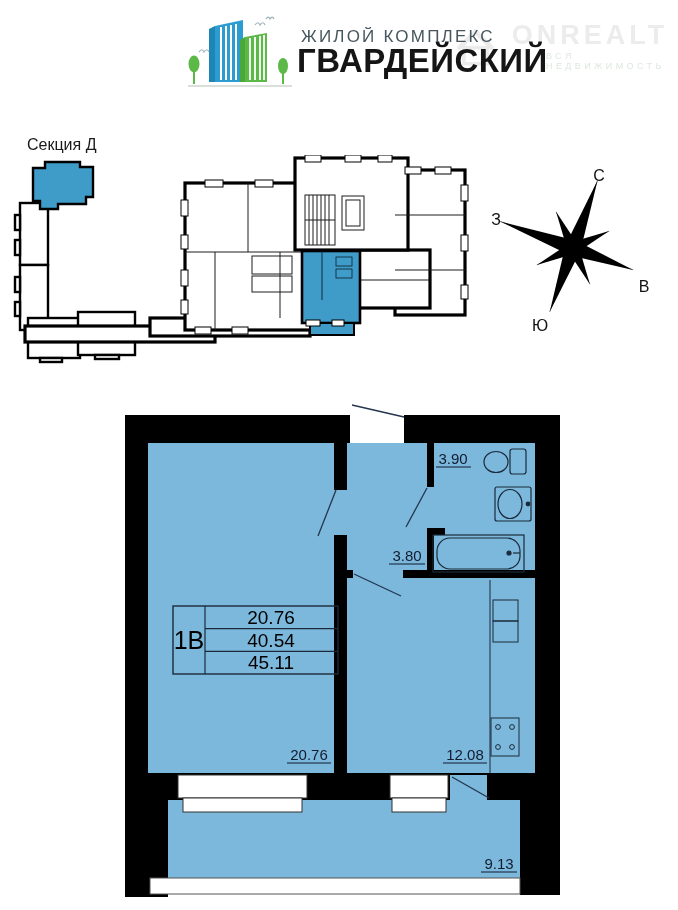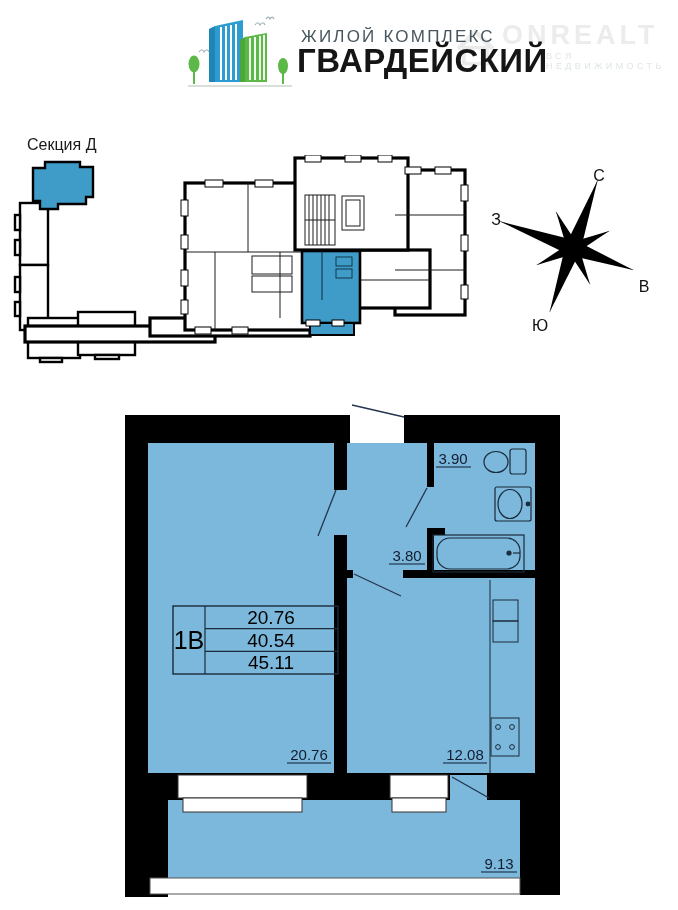--- a/index.html
+++ b/index.html
@@ -5,21 +5,21 @@
   html,body{margin:0;padding:0;background:#fff;}
   #page{position:relative;width:678px;height:910px;background:#ffffff;overflow:hidden;
         font-family:"Liberation Sans",sans-serif;}
   .abs{position:absolute;}
   svg{display:block;}
   svg text{font-family:"Liberation Sans",sans-serif;}
   #hdr-label{left:301px;top:27px;font-size:17px;letter-spacing:2.2px;color:#47565e;font-weight:500;z-index:3;}
   #hdr-name{left:297px;top:42px;font-size:33px;font-weight:bold;color:#151515;letter-spacing:.5px;z-index:3;}
   #watermark{left:455px;top:20px;z-index:1;display:flex;align-items:flex-start;}
   #wm-text{margin-left:6px;}
-  #wm-brand{font-size:27px;font-weight:bold;color:#ececec;letter-spacing:4px;line-height:30px;}
+  #wm-brand{font-size:27px;font-weight:bold;color:#ececec;letter-spacing:4px;line-height:30px;text-align:center;}
   #wm-tag{font-size:9px;color:#dfe7df;letter-spacing:3.4px;margin-top:1px;margin-left:44px;}
   #section-label{left:27px;top:136px;font-size:16px;color:#1a1a1a;}
 </style>
 </head>
 <body>
 
 <div id="page">
 
   <div id="watermark" class="abs">
     <svg width="46" height="50" viewBox="0 0 46 50">

